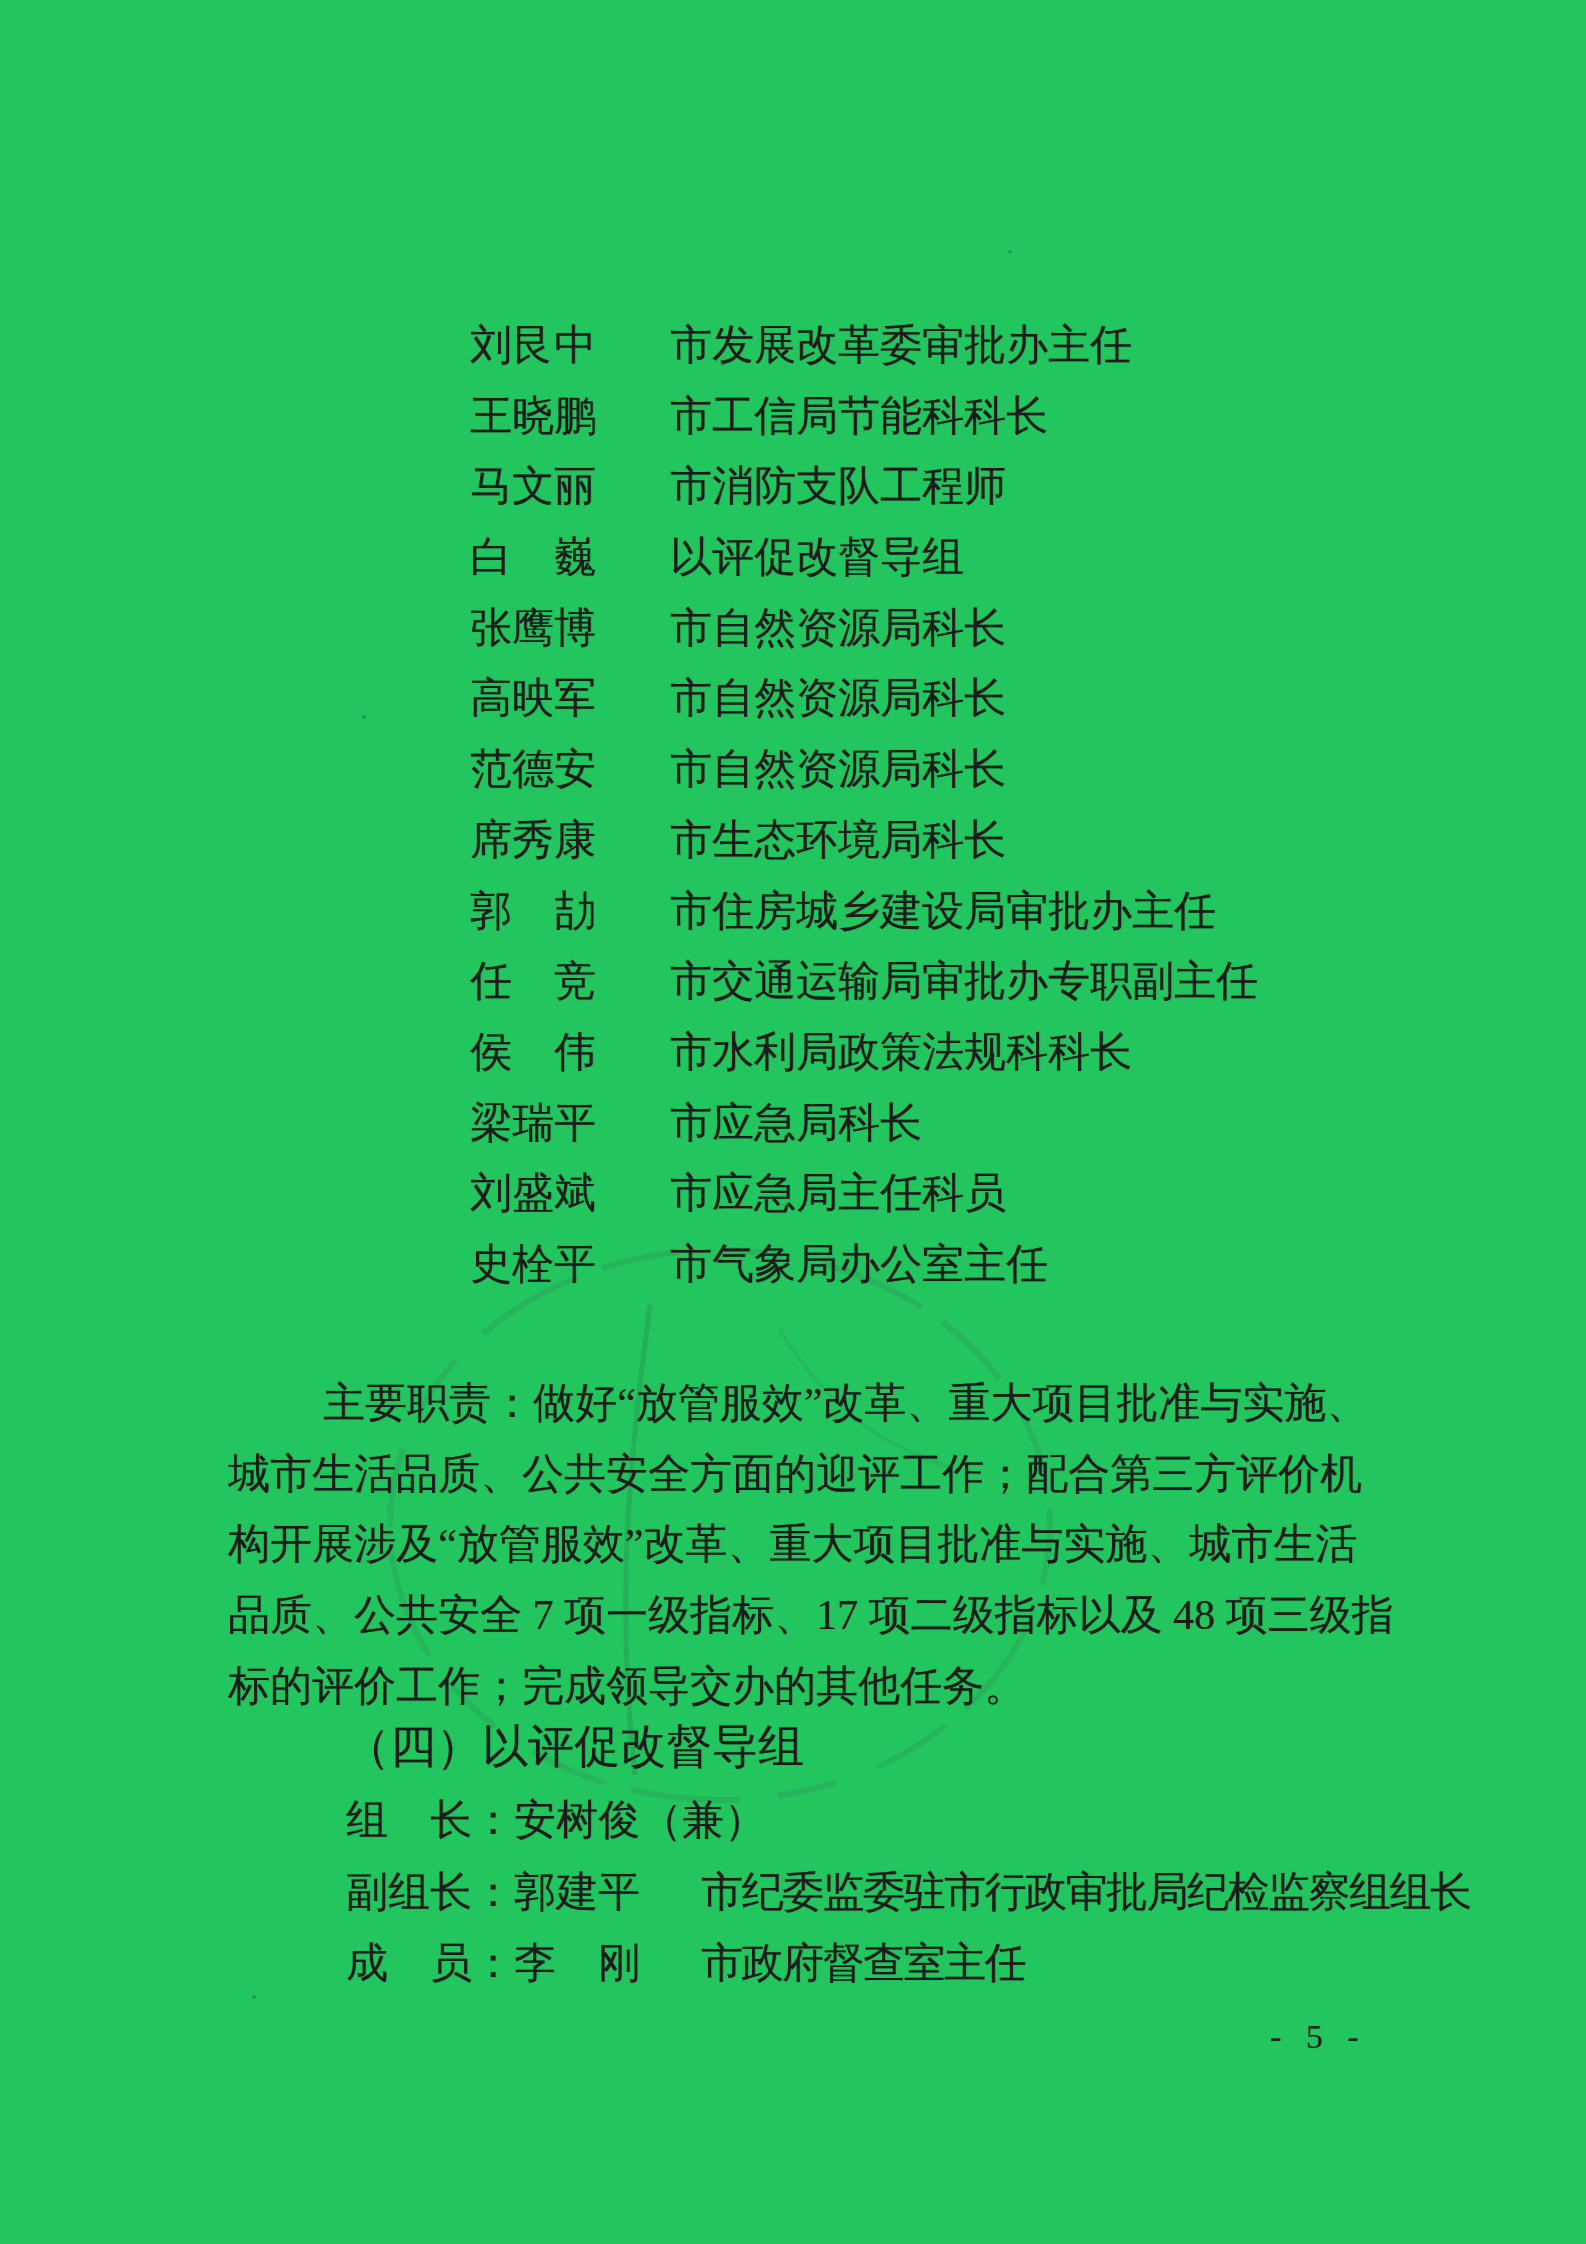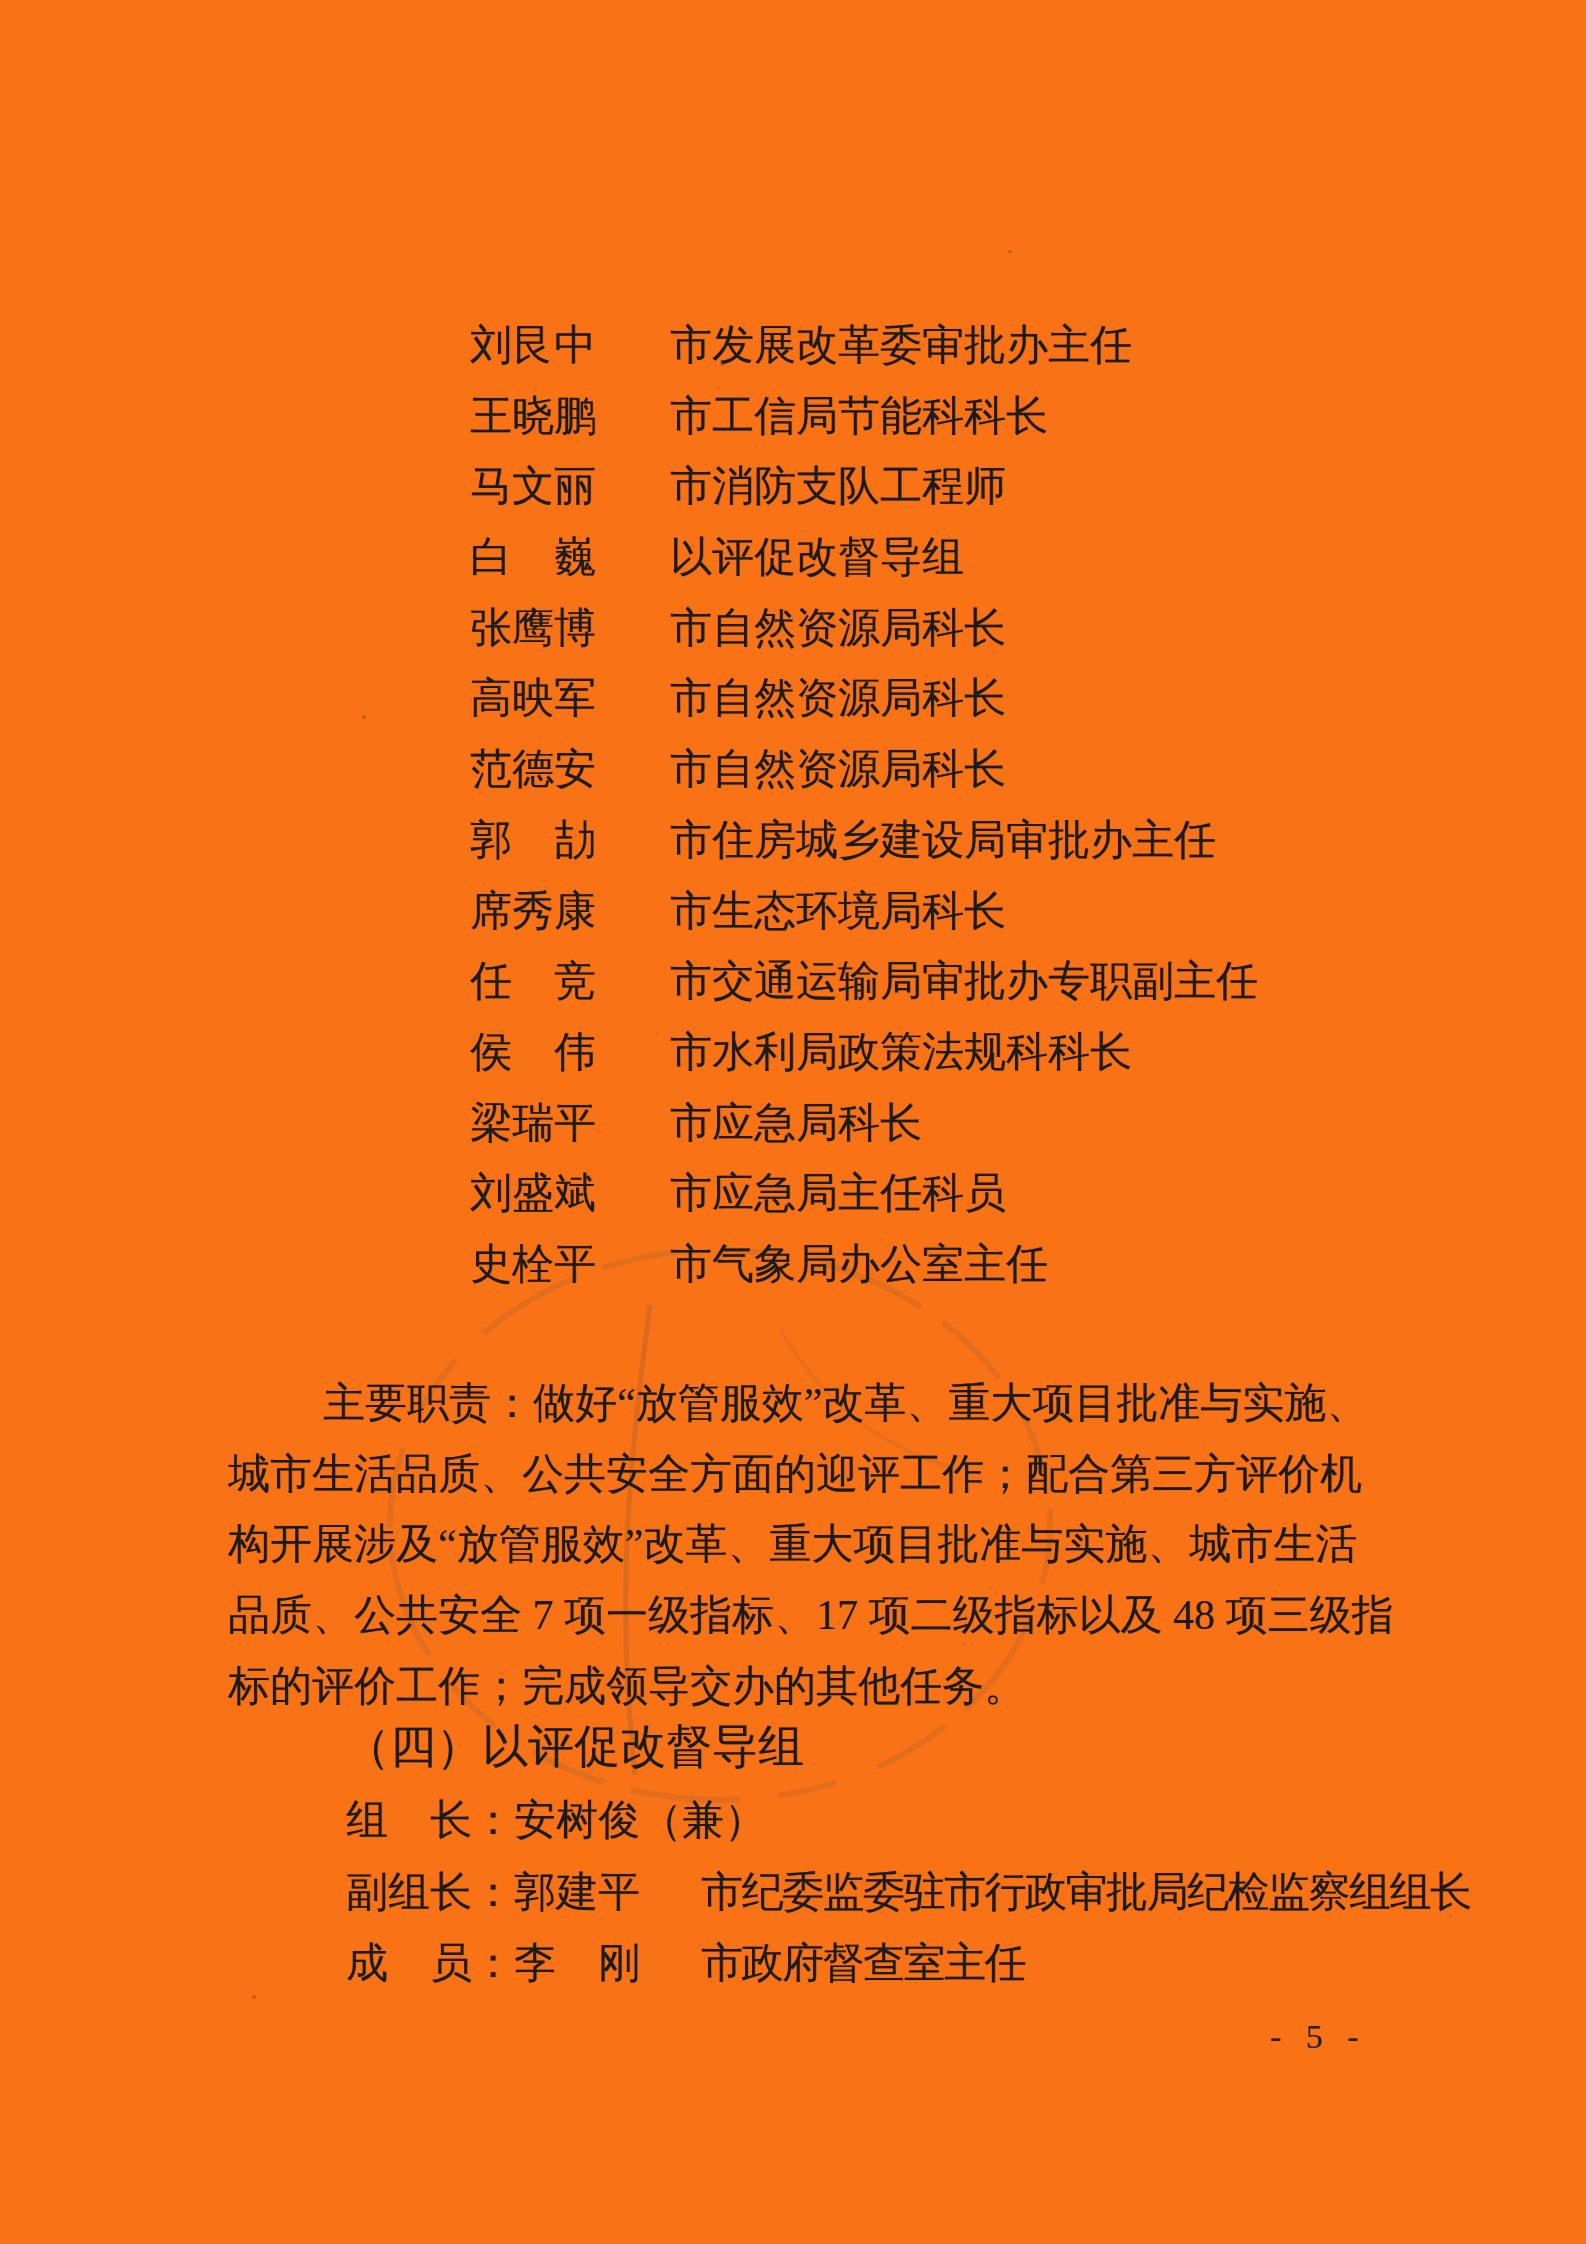--- a/index.html
+++ b/index.html
@@ -4,21 +4,21 @@
 <style>
   html, body {
     margin: 0;
     padding: 0;
     background: #ffffff;
   }
   .page {
     position: relative;
     width: 1586px;
     height: 2244px;
-    background: #f97316;
+    background: #22c55e;
     overflow: hidden;
     font-family: "Liberation Serif", "DejaVu Serif", serif;
     color: #1b1b1b;
   }
   
   .ink {
     text-shadow: 0.4px 0.4px 0.7px rgba(25,25,25,0.45);
   }
 
   
@@ -160,26 +160,26 @@
     </div>
     <div class="roster-row ink">
       <span class="roster-name">高映军</span>
       <span class="roster-title">市自然资源局科长</span>
     </div>
     <div class="roster-row ink">
       <span class="roster-name">范德安</span>
       <span class="roster-title">市自然资源局科长</span>
     </div>
     <div class="roster-row ink">
+      <span class="roster-name">席秀康</span>
+      <span class="roster-title">市生态环境局科长</span>
+    </div>
+    <div class="roster-row ink">
       <span class="roster-name">郭　劼</span>
       <span class="roster-title">市住房城乡建设局审批办主任</span>
-    </div>
-    <div class="roster-row ink">
-      <span class="roster-name">席秀康</span>
-      <span class="roster-title">市生态环境局科长</span>
     </div>
     <div class="roster-row ink">
       <span class="roster-name">任　竞</span>
       <span class="roster-title">市交通运输局审批办专职副主任</span>
     </div>
     <div class="roster-row ink">
       <span class="roster-name">侯　伟</span>
       <span class="roster-title">市水利局政策法规科科长</span>
     </div>
     <div class="roster-row ink">

